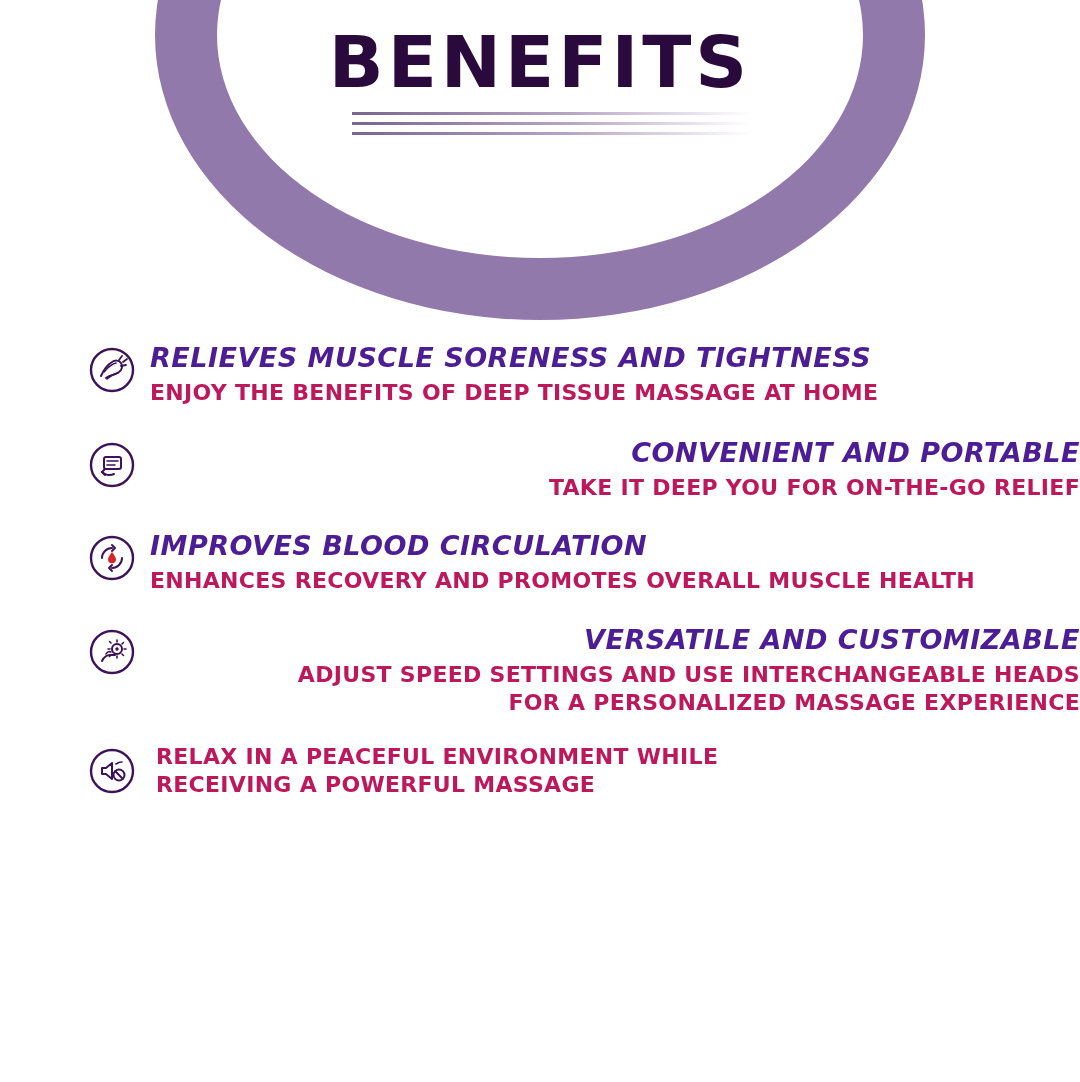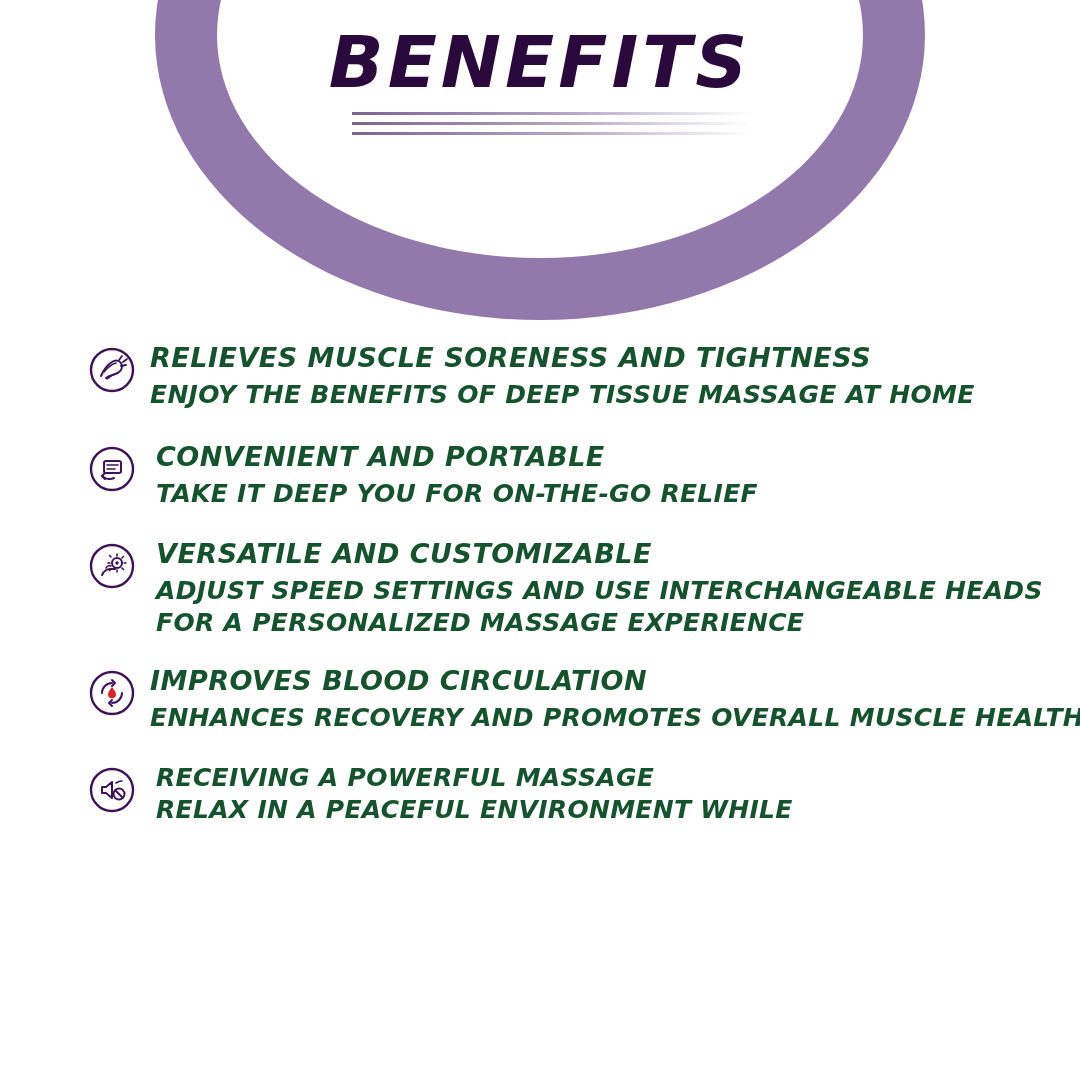--- a/index.html
+++ b/index.html
@@ -36,21 +36,20 @@
     background: transparent;
   }
   .header-title {
     position: absolute;
     top: 26px;
     left: 0;
     width: 1080px;
     text-align: center;
     font-family: "DejaVu Sans", sans-serif;
     font-weight: 900;
-    font-style: italic;
     font-size: 72px;
     letter-spacing: 4px;
     color: #2a0a3d;
     line-height: 1;
   }
   .header-rules {
     position: absolute;
     top: 112px;
     left: 352px;
     width: 400px;
@@ -89,43 +88,42 @@
   .benefit .texts {
     flex: 1 1 auto;
     padding-top: 2px;
   }
   .benefit-title {
     font-family: "DejaVu Sans", sans-serif;
     font-weight: 900;
     font-style: italic;
     font-size: 27px;
     letter-spacing: 0.5px;
-    color: #14532d;
+    color: #4c1d95;
     line-height: 1.15;
     margin: 0 0 6px 0;
     white-space: nowrap;
   }
   .benefit-desc {
     font-family: "DejaVu Sans", sans-serif;
     font-weight: 700;
-    font-style: italic;
-    font-size: 25px;
+    font-size: 22px;
     letter-spacing: 0.3px;
-    color: #14532d;
+    color: #be185d;
     line-height: 1.28;
     margin: 0;
   }
   .benefit-desc .line { display: block; white-space: nowrap; }
 
   
   .benefit.i0 { margin-bottom: 28px; }
   .benefit.i1 { margin-bottom: 26px; }
   .benefit.i2 { margin-bottom: 24px; }
   .benefit.i3 { margin-bottom: 26px; }
-  .benefit.i1 .texts, .benefit.i2 .texts { padding-left: 6px; }
+  .benefit.i1 .texts, .benefit.i2 .texts { padding-left: 6px; text-align: right; }
   .benefit.i4 .texts { padding-left: 6px; }
 </style>
 </head>
 <body>
 
 <div class="header">
   <div class="arc"></div>
   <div class="header-title">BENEFITS</div>
   <div class="header-rules">
     <div class="rule"></div>
@@ -165,68 +163,68 @@
       </svg>
     </span>
     <div class="texts">
       <div class="benefit-title">CONVENIENT AND PORTABLE</div>
       <div class="benefit-desc">
         <span class="line">TAKE IT DEEP YOU FOR ON-THE-GO RELIEF</span>
       </div>
     </div>
   </div>
 
+  <div class="benefit i3">
+    <span class="icon">
+      <svg width="48" height="48" viewBox="0 0 48 48" fill="none">
+        <circle cx="24" cy="24" r="21" stroke="#3d1258" stroke-width="2.4"></circle>
+        <path d="M14 24a10 10 0 0 1 10-10M34 24a10 10 0 0 1-10 10" stroke="#3d1258" stroke-width="2" fill="none" stroke-linecap="round"></path>
+        <path d="M24 11l3 3-3 3M24 37l-3-3 3-3" stroke="#3d1258" stroke-width="2" fill="none" stroke-linecap="round" stroke-linejoin="round"></path>
+        <path d="M24 18c2.5 3.5 4 5.5 4 7.3a4 4 0 0 1-8 0c0-1.8 1.5-3.8 4-7.3z" fill="#d9232d"></path>
+      </svg>
+    </span>
+    <div class="texts">
+      <div class="benefit-title">IMPROVES BLOOD CIRCULATION</div>
+      <div class="benefit-desc">
+        <span class="line">ENHANCES RECOVERY AND PROMOTES OVERALL MUSCLE HEALTH</span>
+      </div>
+    </div>
+  </div>
+
   <div class="benefit i2">
     <span class="icon">
       <svg width="48" height="48" viewBox="0 0 48 48" fill="none">
         <circle cx="24" cy="24" r="21" stroke="#3d1258" stroke-width="2.4"></circle>
         <circle cx="29" cy="21" r="5" stroke="#3d1258" stroke-width="2"></circle>
         <circle cx="29" cy="21" r="1.7" fill="#3d1258"></circle>
         <path d="M29 14v-2M29 30v-2M36 21h2M20 21h2M34 16l1.5-1.5M23 27l-1.5 1.5M34 26l1.5 1.5M23 15l-1.5-1.5" stroke="#3d1258" stroke-width="1.6" stroke-linecap="round"></path>
         <path d="M14 33c2-4 5-6 8-6h5" stroke="#3d1258" stroke-width="2" stroke-linecap="round" fill="none"></path>
         <path d="M18 26c1-2 3-3 5-2" stroke="#3d1258" stroke-width="1.6" stroke-linecap="round" fill="none"></path>
       </svg>
     </span>
     <div class="texts">
       <div class="benefit-title">VERSATILE AND CUSTOMIZABLE</div>
       <div class="benefit-desc">
         <span class="line">ADJUST SPEED SETTINGS AND USE INTERCHANGEABLE HEADS</span>
         <span class="line">FOR A PERSONALIZED MASSAGE EXPERIENCE</span>
       </div>
     </div>
   </div>
 
-  <div class="benefit i3">
-    <span class="icon">
-      <svg width="48" height="48" viewBox="0 0 48 48" fill="none">
-        <circle cx="24" cy="24" r="21" stroke="#3d1258" stroke-width="2.4"></circle>
-        <path d="M14 24a10 10 0 0 1 10-10M34 24a10 10 0 0 1-10 10" stroke="#3d1258" stroke-width="2" fill="none" stroke-linecap="round"></path>
-        <path d="M24 11l3 3-3 3M24 37l-3-3 3-3" stroke="#3d1258" stroke-width="2" fill="none" stroke-linecap="round" stroke-linejoin="round"></path>
-        <path d="M24 18c2.5 3.5 4 5.5 4 7.3a4 4 0 0 1-8 0c0-1.8 1.5-3.8 4-7.3z" fill="#d9232d"></path>
-      </svg>
-    </span>
-    <div class="texts">
-      <div class="benefit-title">IMPROVES BLOOD CIRCULATION</div>
-      <div class="benefit-desc">
-        <span class="line">ENHANCES RECOVERY AND PROMOTES OVERALL MUSCLE HEALTH</span>
-      </div>
-    </div>
-  </div>
-
   <div class="benefit i4">
     <span class="icon">
       <svg width="48" height="48" viewBox="0 0 48 48" fill="none">
         <circle cx="24" cy="24" r="21" stroke="#3d1258" stroke-width="2.4"></circle>
         <path d="M14 21h4l6-5v16l-6-5h-4z" stroke="#3d1258" stroke-width="2" fill="none" stroke-linejoin="round"></path>
         <circle cx="31" cy="28" r="5.5" stroke="#3d1258" stroke-width="2" fill="none"></circle>
         <path d="M27.3 24.3l7.4 7.4" stroke="#3d1258" stroke-width="2" stroke-linecap="round"></path>
         <path d="M28 17c2-1.5 4-2 6-2" stroke="#3d1258" stroke-width="1.6" stroke-linecap="round" fill="none"></path>
       </svg>
     </span>
     <div class="texts">
       <div class="benefit-desc">
+        <span class="line">RELAX IN A PEACEFUL ENVIRONMENT WHILE</span>
         <span class="line">RECEIVING A POWERFUL MASSAGE</span>
-        <span class="line">RELAX IN A PEACEFUL ENVIRONMENT WHILE</span>
       </div>
     </div>
   </div>
 
 </div>
 
 </body></html>

